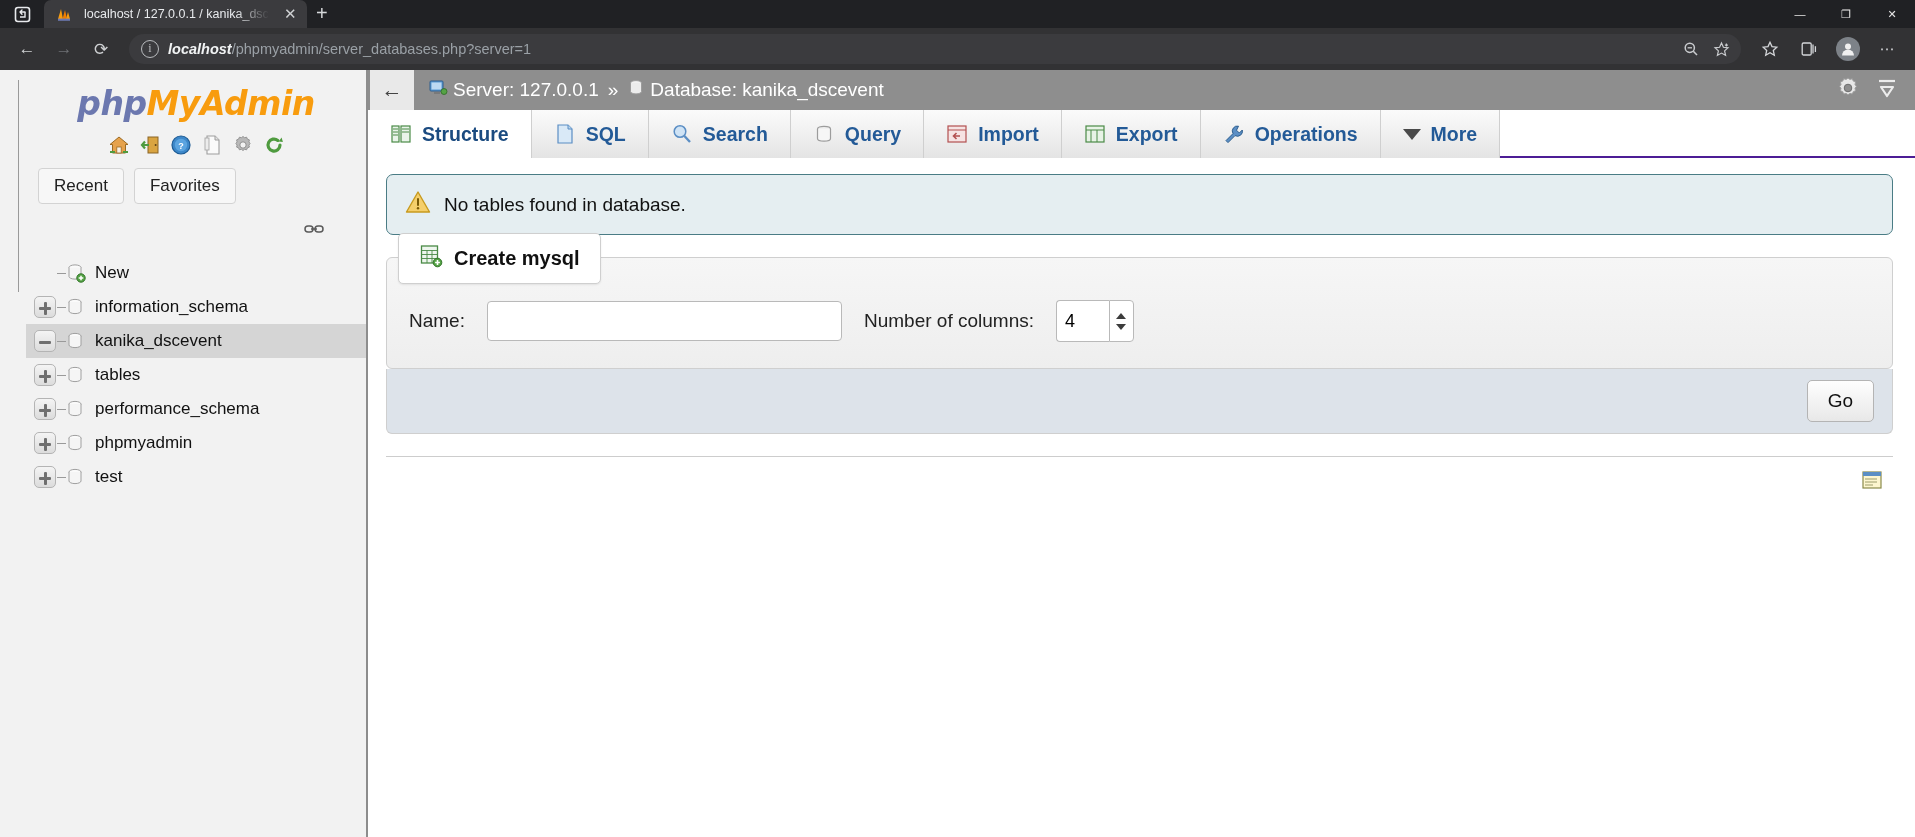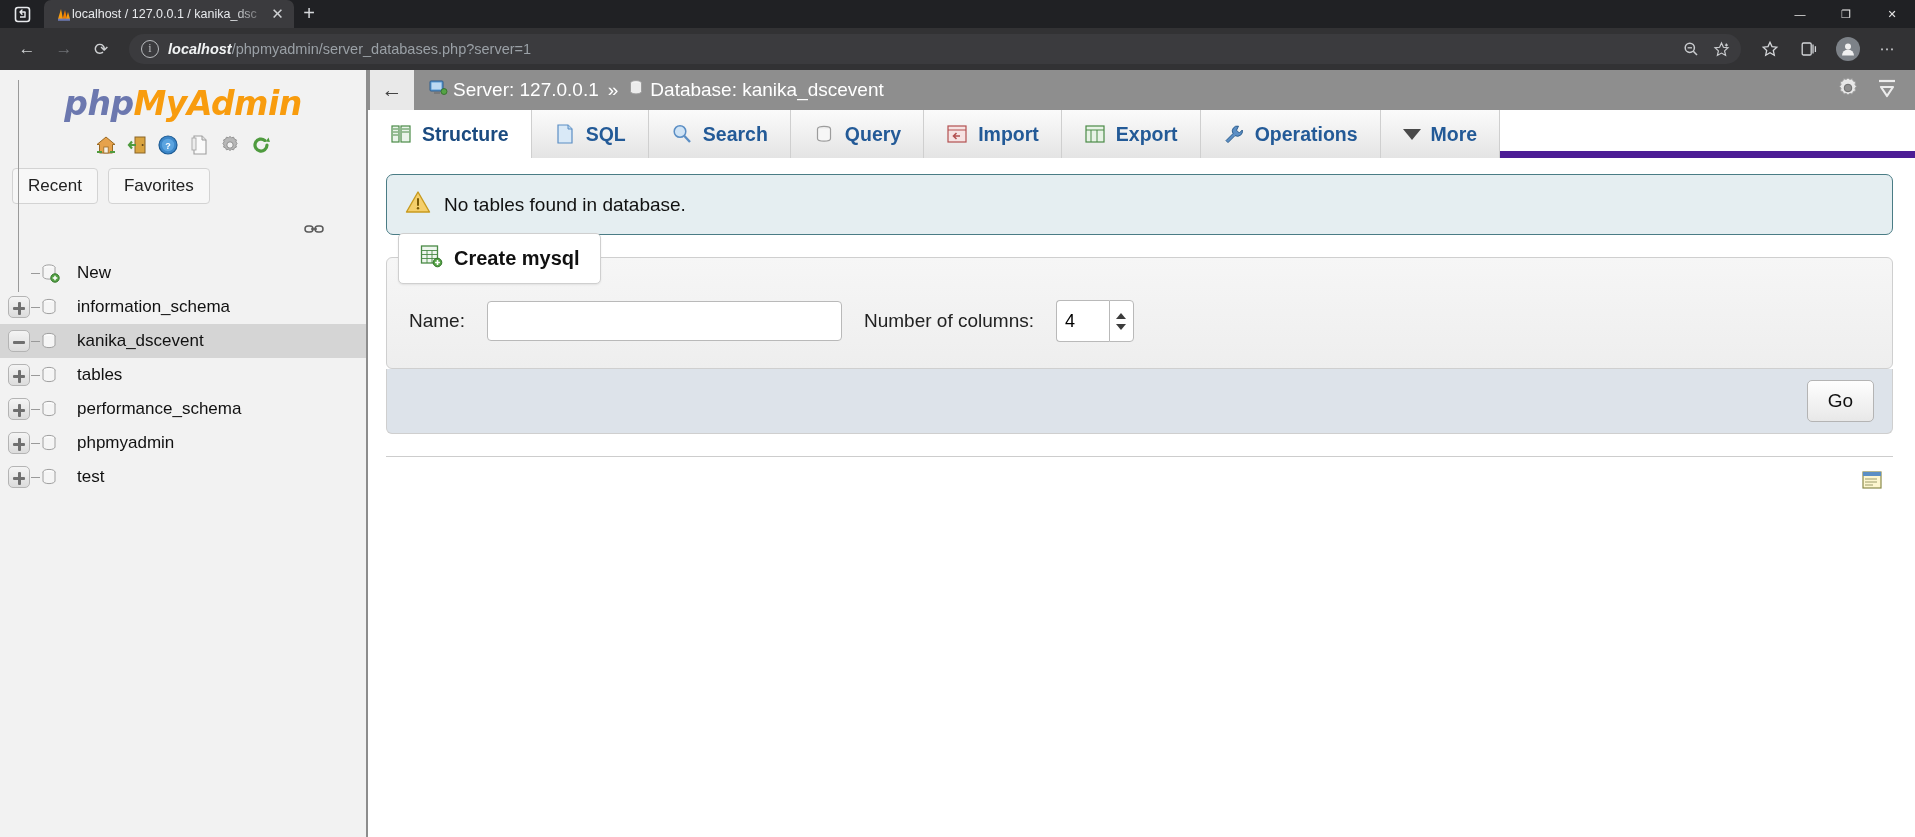--- a/index.html
+++ b/index.html
@@ -16,21 +16,21 @@
     height: 28px; background: #202124; display: flex; align-items: flex-end;
     position: relative; flex: 0 0 28px;
   }
   .tab-strip-icon {
     width: 44px; height: 28px; display: flex; align-items: center; justify-content: center;
   }
   .tab-strip-icon svg { display:block; }
   .browser-tab {
     height: 28px; min-width: 250px; max-width: 280px; background: #3b3b3e;
     border-radius: 7px 7px 0 0; display: flex; align-items: center;
-    padding: 0 7px 0 12px; gap: 0; position: relative;
+    padding: 0 7px 0 12px; gap: 12px; position: relative;
   }
   .tab-favicon { width: 16px; height: 16px; flex: 0 0 16px; position: relative; }
   .tab-title {
     color: #e8eaed; font-size: 12.5px; white-space: nowrap; overflow: hidden;
     flex: 1; -webkit-mask-image: linear-gradient(to right, #000 82%, transparent 100%);
             mask-image: linear-gradient(to right, #000 82%, transparent 100%);
   }
   .tab-close {
     color: #cfd1d3; font-size: 15px; width: 19px; height: 19px; line-height: 17px;
     text-align: center; border-radius: 50%; flex: 0 0 19px;
@@ -80,21 +80,21 @@
     display: flex; align-items: center; justify-content: center;
   }
 
   
   .page { flex: 1; display: flex; min-height: 0; background: #fff; }
 
   
   .sidebar {
     width: 368px; flex: 0 0 368px; background: #f2f2f2;
     border-right: 2px solid #8d8d8d; display: flex; flex-direction: column;
-    position: relative; overflow: hidden;
+    position: relative; overflow: hidden; padding-left: 26px;
   }
   .pma-logo { text-align: center; padding: 14px 0 6px; font-size: 33px; font-style: italic;
     font-weight: bold; font-family: "DejaVu Sans", sans-serif; letter-spacing: -0.5px; }
   .pma-logo .php { color: #6c78af; }
   .pma-logo .myadmin { color: #f89c0e; }
 
   .pma-icons { display: flex; justify-content: center; gap: 9px; padding: 5px 0 12px; }
   .pma-icons .ic { width: 22px; height: 22px; display:block; }
 
   .rf-tabs { display: flex; gap: 10px; padding: 0 12px 10px; }
@@ -119,40 +119,40 @@
   }
   .expander.plus::after {
     content:""; position:absolute; left:9px; top:4.5px; width:3px; height:13px;
     background:#6f6f6f; border-radius:1px;
   }
   .expander.none { border: none; background: none; }
   .expander.none::before { display:none; }
   .tree-dash { width: 9px; height: 1px; background: #9a9a9a; flex: 0 0 9px; }
   .tree-vline { position: absolute; left: 18px; width: 1px; background: #9a9a9a; }
   .db-icon { width: 20px; height: 22px; flex: 0 0 20px; margin-right: 9px; position: relative; }
-  .tree-label { white-space: nowrap; margin-left: 8px; }
+  .tree-label { white-space: nowrap; }
 
   
   .main { flex: 1; display: flex; flex-direction: column; min-width: 0; background: #fff; }
 
   .serverbar {
     height: 40px; background: #8e8e8e; display: flex; align-items: center;
     color: #fff; font-size: 19px; flex: 0 0 40px; position: relative;
   }
   .back-box {
     width: 44px; height: 40px; background: #e9e9e9; color: #444;
     display: flex; align-items: center; justify-content: center; font-size: 21px;
     flex: 0 0 44px; margin-left: 2px;
   }
   .crumb { display: flex; align-items: center; gap: 5px; margin-left: 14px; white-space: nowrap; }
   .crumb .sep { margin: 0 4px; }
   .serverbar-right { margin-left: auto; display: flex; align-items: center; gap: 14px; padding-right: 16px; }
 
   .tabbar {
-    display: flex; background: #fff; border-bottom: 7px solid #4c1d95;
+    display: flex; background: #fff; border-bottom: 2px solid #4c1d95;
     height: 48px; flex: 0 0 48px;
   }
   .ptab {
     display: flex; align-items: center; gap: 10px; padding: 0 22px;
     border-right: 1px solid #cfcfcf; font-size: 19.5px; font-weight: bold;
     color: #235a97; background: linear-gradient(#fbfbfb,#e4e4e4); height: 48px;
   }
   .ptab.active { background: #fff; color: #1b4b80; }
   .ptab .tico { width: 22px; height: 22px; flex: 0 0 22px; }
   .ptab.more { color: #235a97; }

